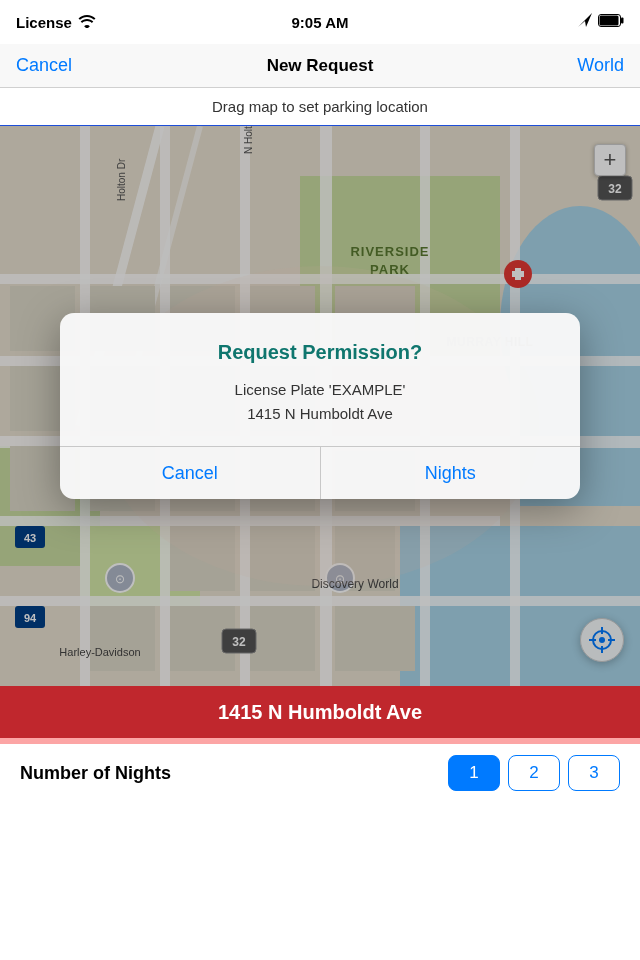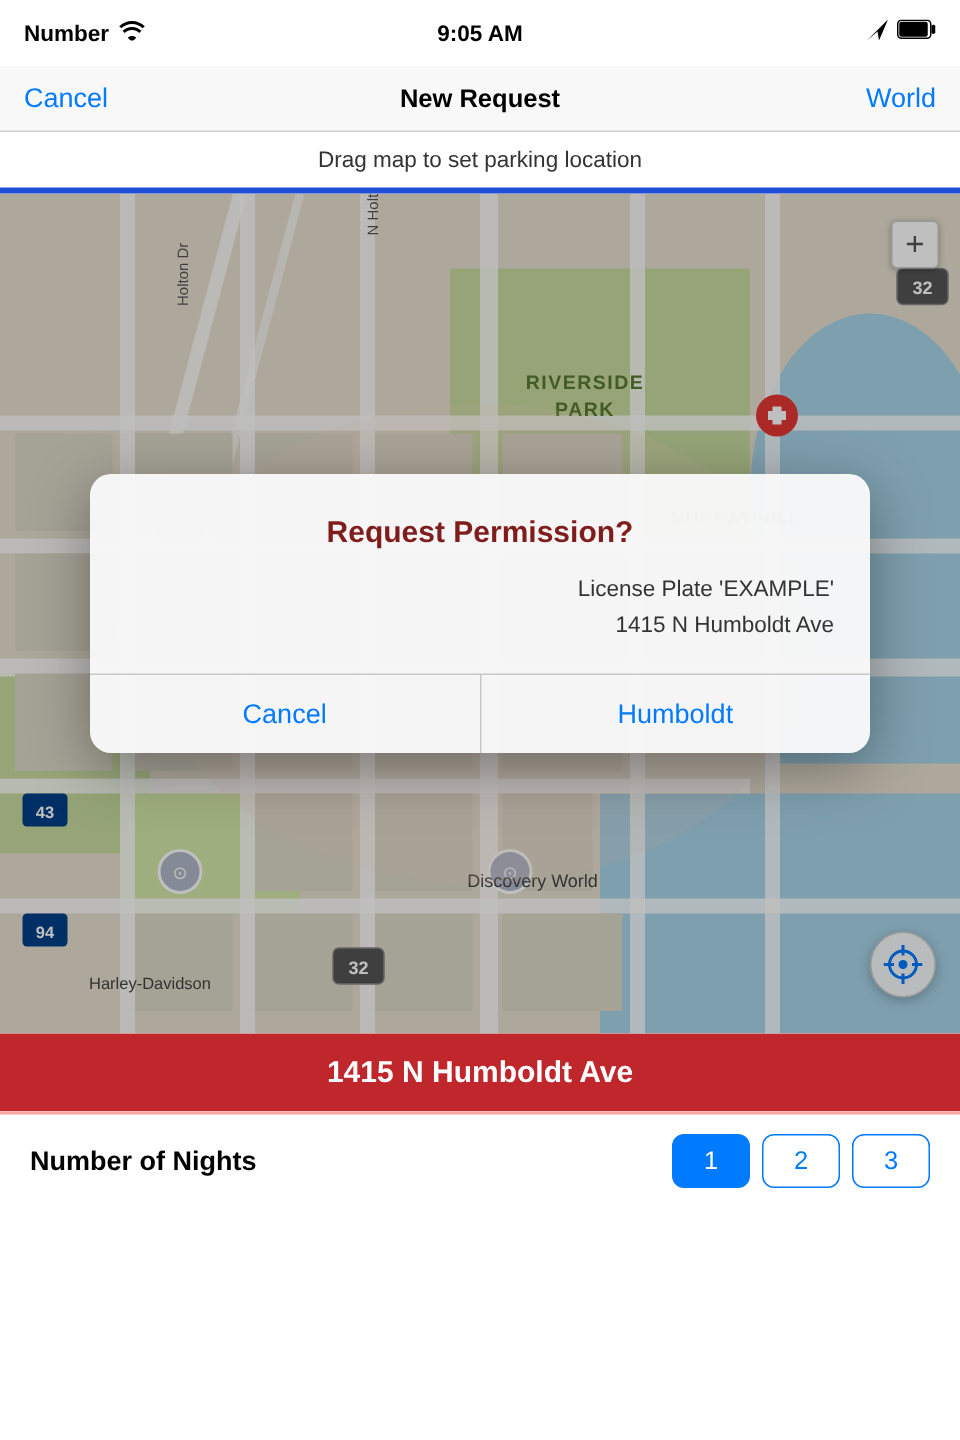--- a/index.html
+++ b/index.html
@@ -74,21 +74,21 @@
       transform: translateX(-50%);
     }
 
     
     .map-hint {
       background: #fff;
       text-align: center;
       padding: 10px 0;
       font-size: 15px;
       color: #333;
-      border-bottom: 4px solid #1d4ed8;
+      border-bottom: 1px solid #1d4ed8;
       position: relative;
       z-index: 10;
     }
 
     
     .map-area {
       position: relative;
       width: 640px;
       height: 560px;
       overflow: hidden;
@@ -117,28 +117,27 @@
       overflow: hidden;
       box-shadow: 0 10px 40px rgba(0,0,0,0.35);
     }
     .modal-content {
       padding: 28px 24px 20px;
       text-align: center;
     }
     .modal-title {
       font-size: 20px;
       font-weight: 700;
-      color: #7f1d1d;
+      color: #0f766e;
       margin-bottom: 14px;
     }
     .modal-body {
       font-size: 15px;
       color: #333;
       line-height: 1.6;
-      text-align: right;
     }
     .modal-divider {
       height: 1px;
       background: #c8c8c8;
     }
     .modal-buttons {
       display: flex;
       height: 52px;
     }
     .modal-btn {
@@ -173,21 +172,21 @@
     }
 
     
     .nights-row {
       background: #fff;
       height: 64px;
       display: flex;
       align-items: center;
       justify-content: space-between;
       padding: 0 20px;
-      border-top: 2px solid #fca5a5;
+      border-top: 6px solid #fca5a5;
     }
     .nights-label {
       font-size: 18px;
       font-weight: 700;
       color: #000;
     }
     .nights-buttons {
       display: flex;
       gap: 8px;
     }
@@ -247,21 +246,21 @@
       cursor: pointer;
       z-index: 50;
       border: 1px solid #ccc;
     }
   </style>
 </head>
 <body>
 
 <div class="status-bar">
   <div class="status-left">
-    <span>Number</span>
+    <span>License</span>
     <span>
       <svg width="18" height="14" viewBox="0 0 18 14">
         <path d="M9 3C11.76 3 14.24 4.07 16.07 5.86L17.5 4.43C15.3 2.31 12.3 1 9 1C5.7 1 2.7 2.31 0.5 4.43L1.93 5.86C3.76 4.07 6.24 3 9 3Z" fill="#000"></path>
         <path d="M9 7C10.88 7 12.59 7.72 13.88 8.93L15.31 7.5C13.65 5.93 11.44 5 9 5C6.56 5 4.35 5.93 2.69 7.5L4.12 8.93C5.41 7.72 7.12 7 9 7Z" fill="#000"></path>
         <path d="M9 11C10.11 11 11.12 11.45 11.85 12.18L9 15L6.15 12.18C6.88 11.45 7.89 11 9 11Z" fill="#000"></path>
       </svg>
     </span>
   </div>
   <div class="status-center">9:05 AM</div>
   <div class="status-right">
@@ -400,21 +399,21 @@
         <div class="modal-title">Request Permission?</div>
         <div class="modal-body">
           <div>License Plate 'EXAMPLE'</div>
           <div>1415 N Humboldt Ave</div>
         </div>
       </div>
       <div class="modal-divider"></div>
       <div class="modal-buttons">
         <button class="modal-btn">Cancel</button>
         <div class="modal-btn-divider"></div>
-        <button class="modal-btn">Humboldt</button>
+        <button class="modal-btn">Nights</button>
       </div>
     </div>
   </div>
 </div>
 
 <div class="location-bar">
   <span class="location-text">1415 N Humboldt Ave</span>
 </div>
 
 <div class="nights-row">

